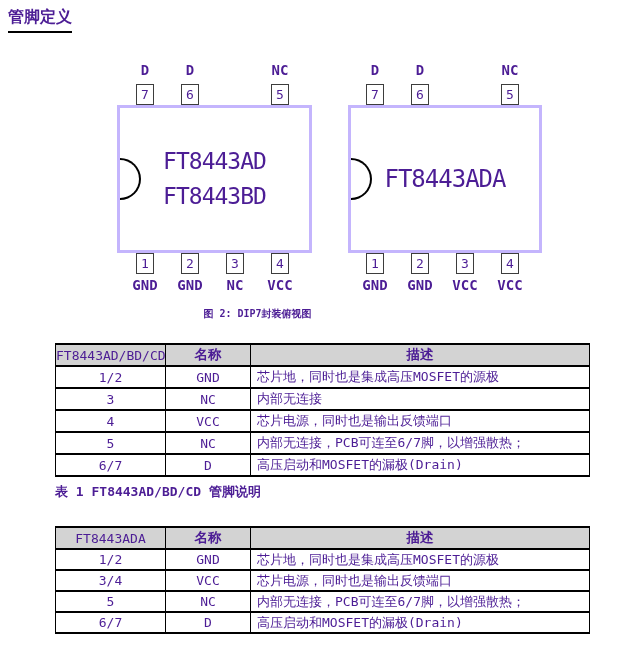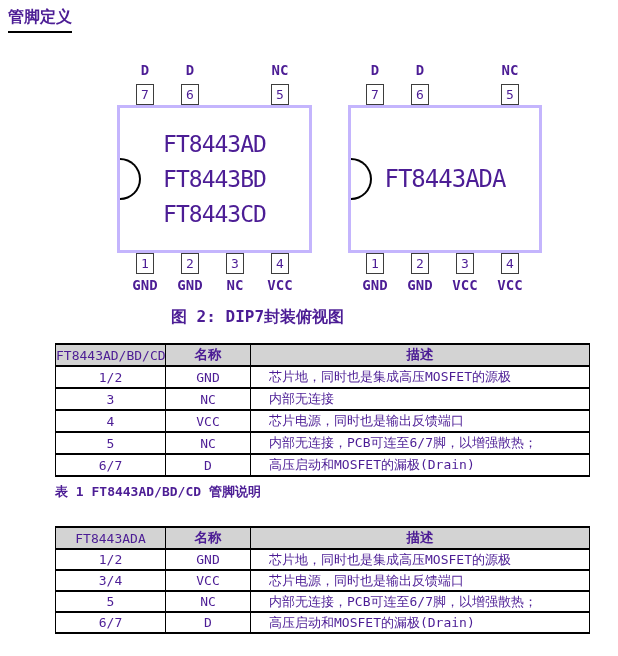--- a/index.html
+++ b/index.html
@@ -38,36 +38,36 @@
     position:absolute; width:18px; height:21px; box-sizing:border-box;
     border:1px solid #3d3d3d; background:#fff;
     font-size:13px; line-height:19px; text-align:center;
   }
   .pin-label {
     position:absolute; width:40px; text-align:center;
     font-size:14px; font-weight:bold; line-height:16px;
   }
   .fig-caption {
     position:absolute; left:0; top:307px; width:515px; text-align:center;
-    font-size:16px; font-weight:bold;
+    font-size:10px; font-weight:bold;
   }
   
   .pin-table {
     position:absolute; left:55px; width:534px;
     border-collapse:collapse; table-layout:fixed;
     font-size:13px;
   }
   .pin-table th, .pin-table td {
     border-left:1px solid #000; border-right:1px solid #000;
     border-top:2px solid #000; border-bottom:2px solid #000;
     padding:0; height:20px; text-align:center; overflow:hidden; white-space:nowrap;
   }
   .pin-table th { background:#d3d3d3; font-weight:bold; font-size:13.5px; }
   .pin-table th.th-model { font-weight:normal; font-size:13px; }
-  .pin-table td.cell-desc { text-align:left; padding-left:18px; }
+  .pin-table td.cell-desc { text-align:left; padding-left:6px; }
   .tbl-caption {
     position:absolute; left:55px; width:534px; 
     font-size:13px; font-weight:bold;
   }
   .t1 { top:343px; } .t1cap { top:483px; }
   .t2 { top:526px; } .t2cap { top:638px; }
   .t2 td { height:19px; }
 </style>
 </head>
 <body>
@@ -84,21 +84,20 @@
 
     <div class="pin-box" style="left:136px; top:84px;">7</div>
     <div class="pin-box" style="left:181px; top:84px;">6</div>
     <div class="pin-box" style="left:271px; top:84px;">5</div>
 
     <div class="chip-body body-left">
       <div class="chip-notch"></div>
       <div class="chip-names">
         <div class="chip-name-line">FT8443AD</div>
         <div class="chip-name-line">FT8443BD</div>
-        <div class="chip-name-line">FT8443CD</div>
       </div>
     </div>
 
     <div class="pin-box" style="left:136px; top:253px;">1</div>
     <div class="pin-box" style="left:181px; top:253px;">2</div>
     <div class="pin-box" style="left:226px; top:253px;">3</div>
     <div class="pin-box" style="left:271px; top:253px;">4</div>
 
     <div class="pin-label" style="left:125px; top:277px;">GND</div>
     <div class="pin-label" style="left:170px; top:277px;">GND</div>

